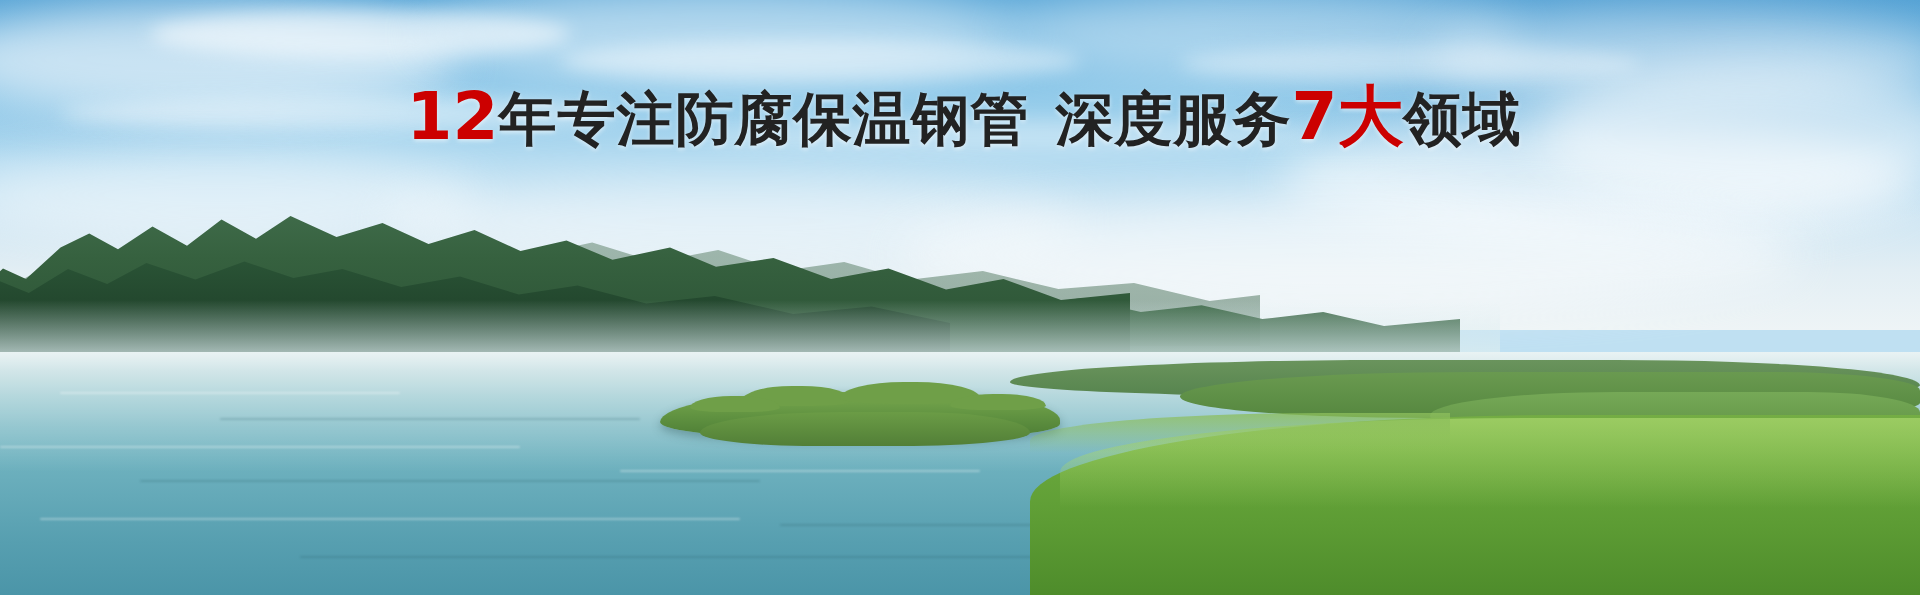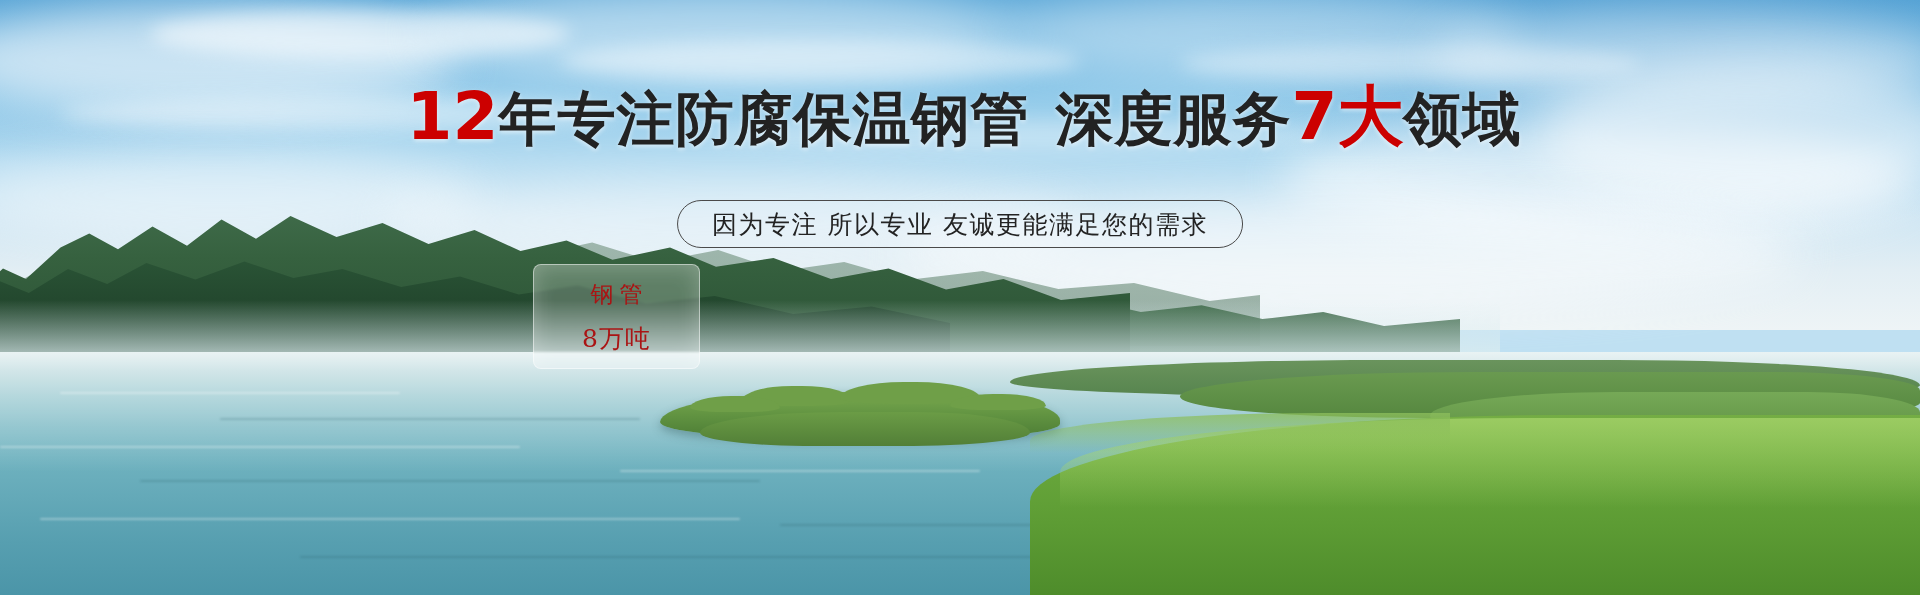--- a/index.html
+++ b/index.html
@@ -295,28 +295,21 @@
     <div class="grass-hi"></div>
     <div class="grass-edge"></div>
   </div>
 
   <div class="content">
 
     <div class="headline">
       <span class="red">12</span><span>年专注防腐保温钢管</span><span class="gap"></span><span>深度服务</span><span class="red">7</span><span class="red">大</span><span>领域</span>
     </div>
 
-    <div class="subpill">
-      <span>因为专注 所以专业 友诚更能满足您的需求</span>
-    </div>
 
     <div class="cards">
 
-      <div class="card">
-        <div class="card-title">钢管</div>
-        <div class="card-value"><span>8万吨</span></div>
-      </div>
 
 
 
     </div>
   </div>
 </div>
 
 </body></html>

